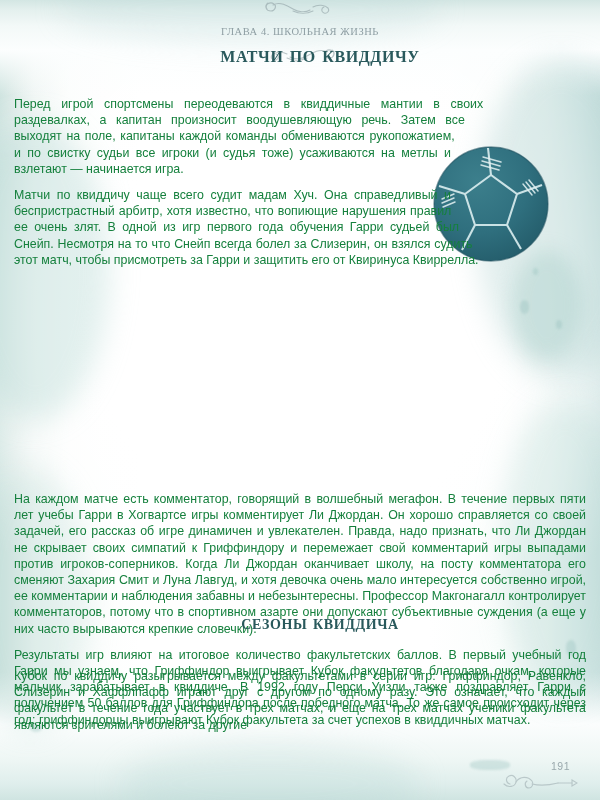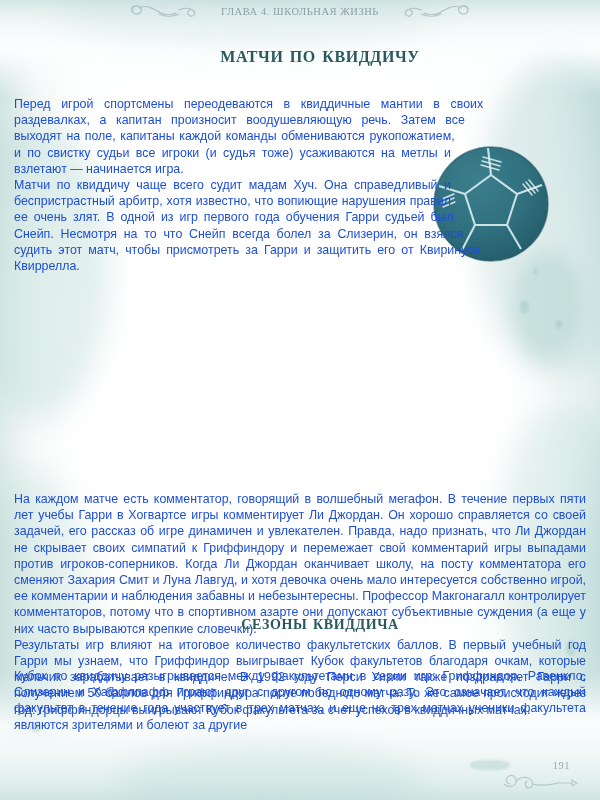--- a/index.html
+++ b/index.html
@@ -62,22 +62,23 @@
 
   
   .runhead {
     position: absolute;
     top: 0;
     left: 0;
     right: 0;
     height: 22px;
     display: flex;
     align-items: center;
-    justify-content: center;
-    gap: 18px;
+    justify-content: flex-start;
+    gap: 10px;
+    flex-direction: column;
   }
   .runhead-text {
     font-family: "Liberation Serif", serif;
     font-size: 10.5px;
     letter-spacing: .55px;
     color: #8e9ea3;
     white-space: nowrap;
     text-transform: uppercase;
   }
   .flourish { opacity: .62; display: block; }
@@ -99,25 +100,25 @@
   .section-title::first-letter { font-size: 1em; }
   #title-matches { top: 42px; font-size: 23px; }
   #title-seasons { top: 611px; font-size: 20px; }
 
   
   .para {
     position: absolute;
     font-size: 12.4px;
     line-height: 16.2px;
     text-align: justify;
-    color: #1d4ed8;
+    color: #15803d;
     hyphens: manual;
   }
   .para p { margin: 0; }
-  .para p + p { }
+  .para p + p { margin-top: 10px; }
 
   #col-wrap-1 { left: 14px; top: 96px;  width: 572px; }
   #col-wrap-2 { left: 14px; top: 491px; width: 572px; }
   #col-wrap-3 { left: 14px; top: 668px; width: 572px; }
 
   
   .ball-float {
     float: right;
     width: 125px;
     height: 118px;
@@ -132,21 +133,21 @@
     top: 144px;
     width: 120px;
     height: 120px;
   }
 
   
   .folio {
     position: absolute;
     right: 30px;
     top: 760px;
-    font-family: Liberation Serif, serif;
+    font-family: Liberation Sans, sans-serif;
     font-size: 10.5px;
     color: #9aa9ad;
     letter-spacing: .5px;
   }
   .footer-orn {
     position: absolute;
     right: 22px;
     top: 772px;
     opacity: .55;
   }

